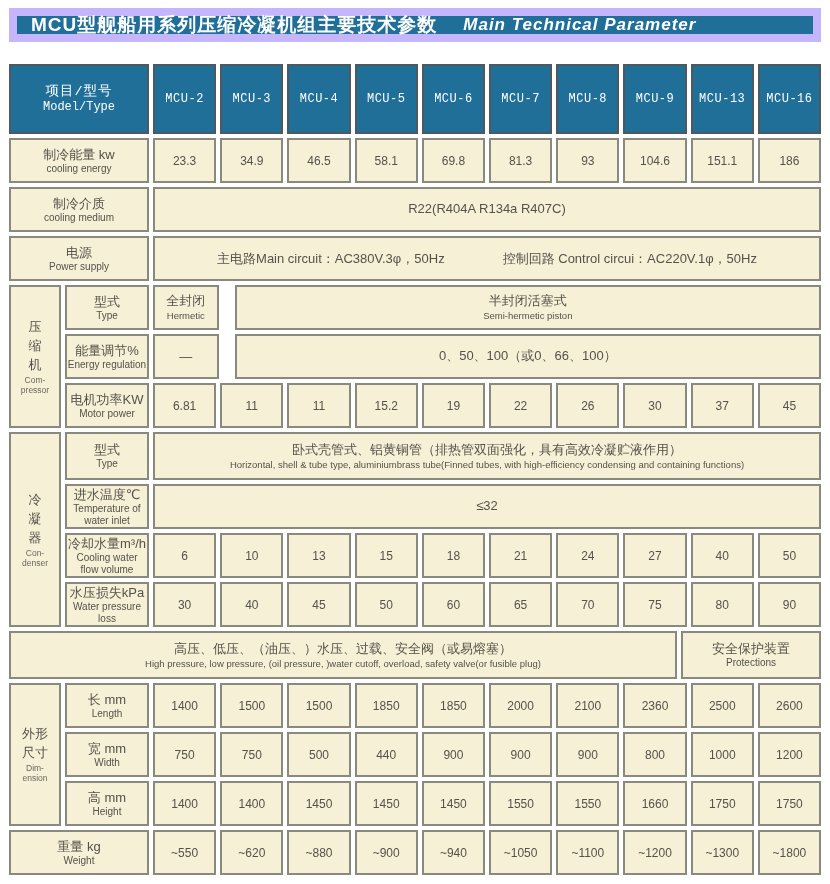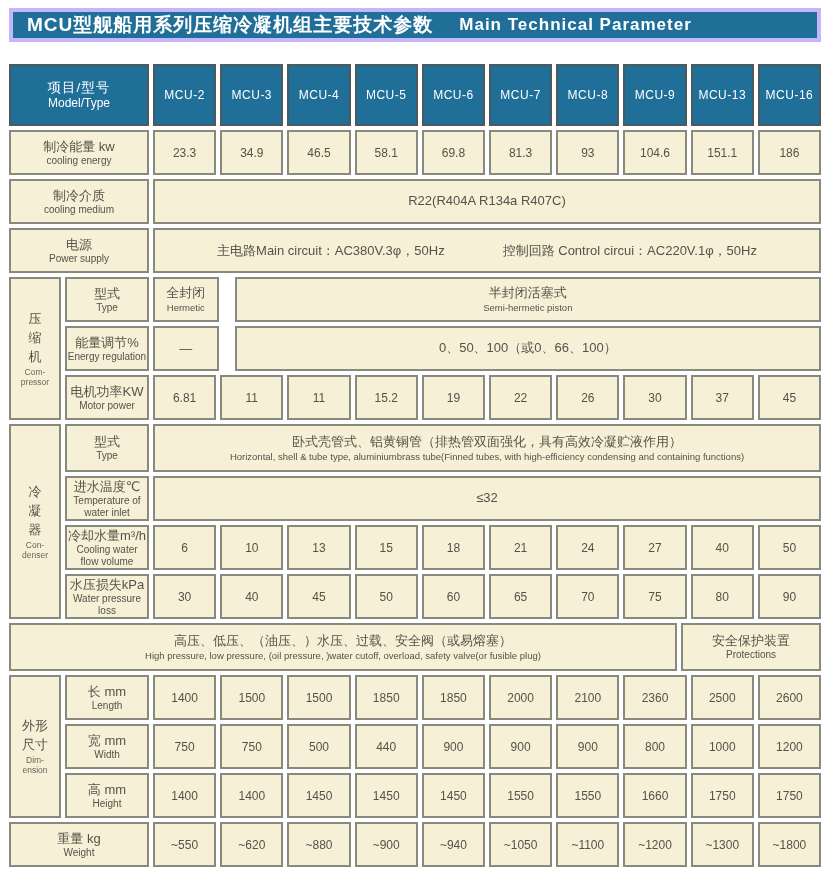--- a/index.html
+++ b/index.html
@@ -1,41 +1,41 @@
 <!DOCTYPE html>
 <html><head>
 <meta charset="utf-8">
 <style>
   html,body{margin:0;padding:0;background:#ffffff;}
   body{width:830px;height:884px;font-family:"Liberation Sans","DejaVu Sans",sans-serif;-webkit-font-smoothing:antialiased;}
   .page{width:812px;margin:0 auto;padding-top:8px;}
 
   
   .title-bar{
-    height:34px;background:#1f6f99;border:4px solid #c4b5fd;
+    height:34px;background:#1f6f99;border:8px solid #c4b5fd;
     display:flex;align-items:center;justify-content:flex-start;
     color:#ffffff;box-sizing:border-box;padding:0 14px;margin-bottom:22px;
   }
   .title-cn{font-size:19px;font-weight:bold;letter-spacing:1px;white-space:nowrap;}
-  .title-en{font-size:17px;font-weight:bold;margin-left:26px;letter-spacing:1px;white-space:nowrap;}
+  .title-en{font-size:17px;font-weight:bold;margin-left:26px;letter-spacing:1px;white-space:nowrap;font-style:italic;}
 
   
   .tbl{display:flex;flex-direction:column;gap:4px;}
   .rowline{display:flex;gap:4px;}
   .cell{
     background:#f5f0d6;border:2px solid #8a897d;box-sizing:border-box;
     display:flex;flex-direction:column;align-items:center;justify-content:center;
     text-align:center;color:#55524a;min-width:0;
   }
   .hdr{background:#1f6f99;border-color:#4c5a60;color:#ffffff;}
   .label-cell{width:140px;flex:0 0 140px;}
   .val-cell{flex:1 1 0;font-size:12px;}
   .span-cell{flex:10 10 0;justify-content:center;}
   .span9-cell{flex:9.45 9.45 0;margin-left:12px;}
-  .header-row{height:62px;}
+  .header-row{height:70px;font-family:Liberation Mono, monospace;}
   .r{min-height:45px;}
   .r2{min-height:48px;}
 
   .cn{font-size:13px;line-height:1.25;}
   .en{font-size:10px;line-height:1.15;}
   .hdr .cn{font-size:13.5px;letter-spacing:1px;}
   .hdr .en{font-size:12px;}
   .model-lbl{font-size:12px;letter-spacing:0.5px;text-align:center;}
 
   

